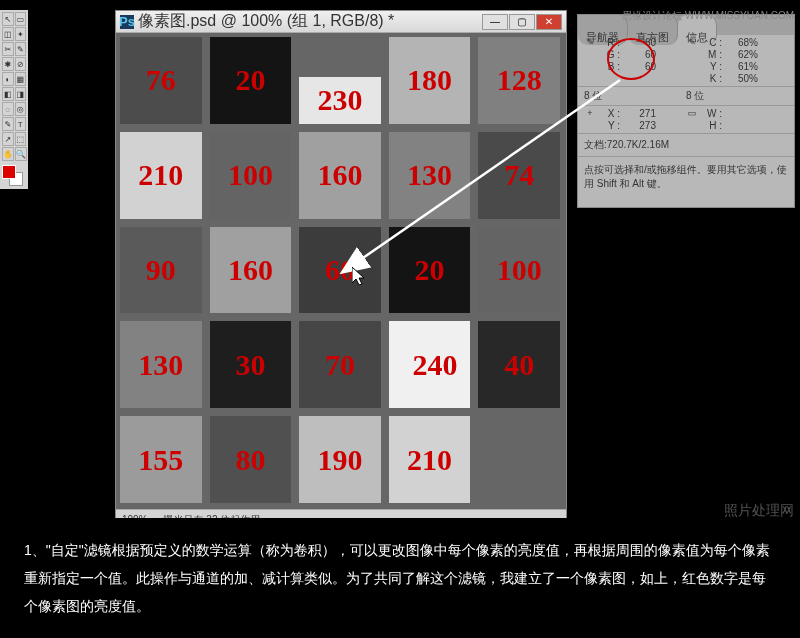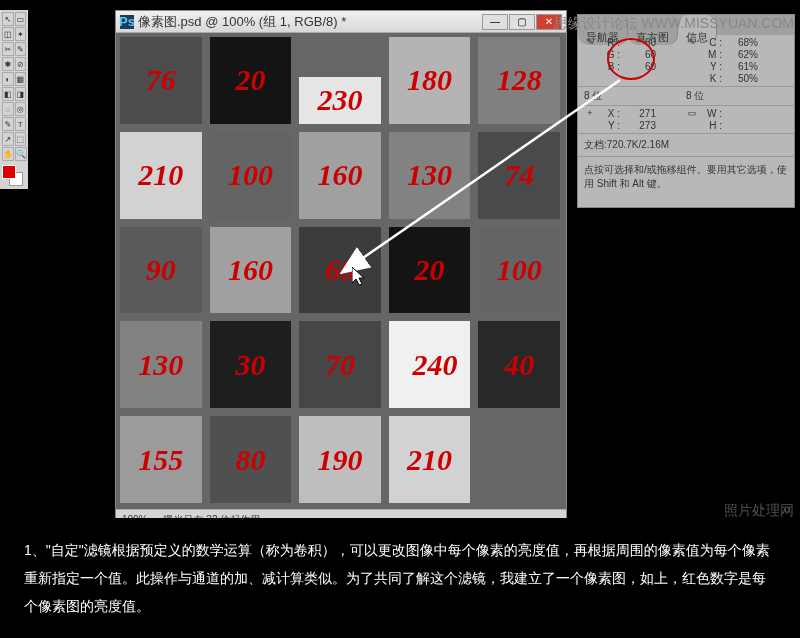--- a/index.html
+++ b/index.html
@@ -82,21 +82,21 @@
       background: #1a3b5c;
       color: #5bc5ed;
       font-size: 13px;
       font-weight: bold;
       display: flex;
       align-items: center;
       justify-content: center;
       margin-right: 4px;
     }
     .title-text {
-      font-size: 13px;
+      font-size: 16px;
       color: #333;
       flex: 1;
     }
     .win-btns {
       display: flex;
       gap: 1px;
     }
     .win-btn {
       width: 26px;
       height: 16px;
@@ -115,21 +115,20 @@
       height: 476px;
       position: relative;
     }
     .pixel-grid {
       display: grid;
       grid-template-columns: repeat(5, 1fr);
       grid-template-rows: repeat(5, 1fr);
       width: 440px;
       height: 466px;
       gap: 8px;
-      font-style: italic;
     }
     .cell {
       display: flex;
       align-items: center;
       justify-content: center;
       font-size: 30px;
       font-weight: bold;
       color: #c00;
       font-family: "Times New Roman", serif;
     }
@@ -234,22 +233,22 @@
       width: 800px;
       background: #000;
       color: #fff;
       padding: 18px 24px;
       font-size: 14px;
       line-height: 2;
     }
     .watermark-top {
       position: absolute;
       right: 6px;
-      top: 15px;
-      font-size: 14px;
+      top: 9px;
+      font-size: 10px;
       color: #888;
       margin-left: 10px;
     }
     .watermark-bottom {
       position: absolute;
       right: 6px;
       bottom: 102px;
       font-size: 14px;
       color: #888;
       opacity: 0.6;

